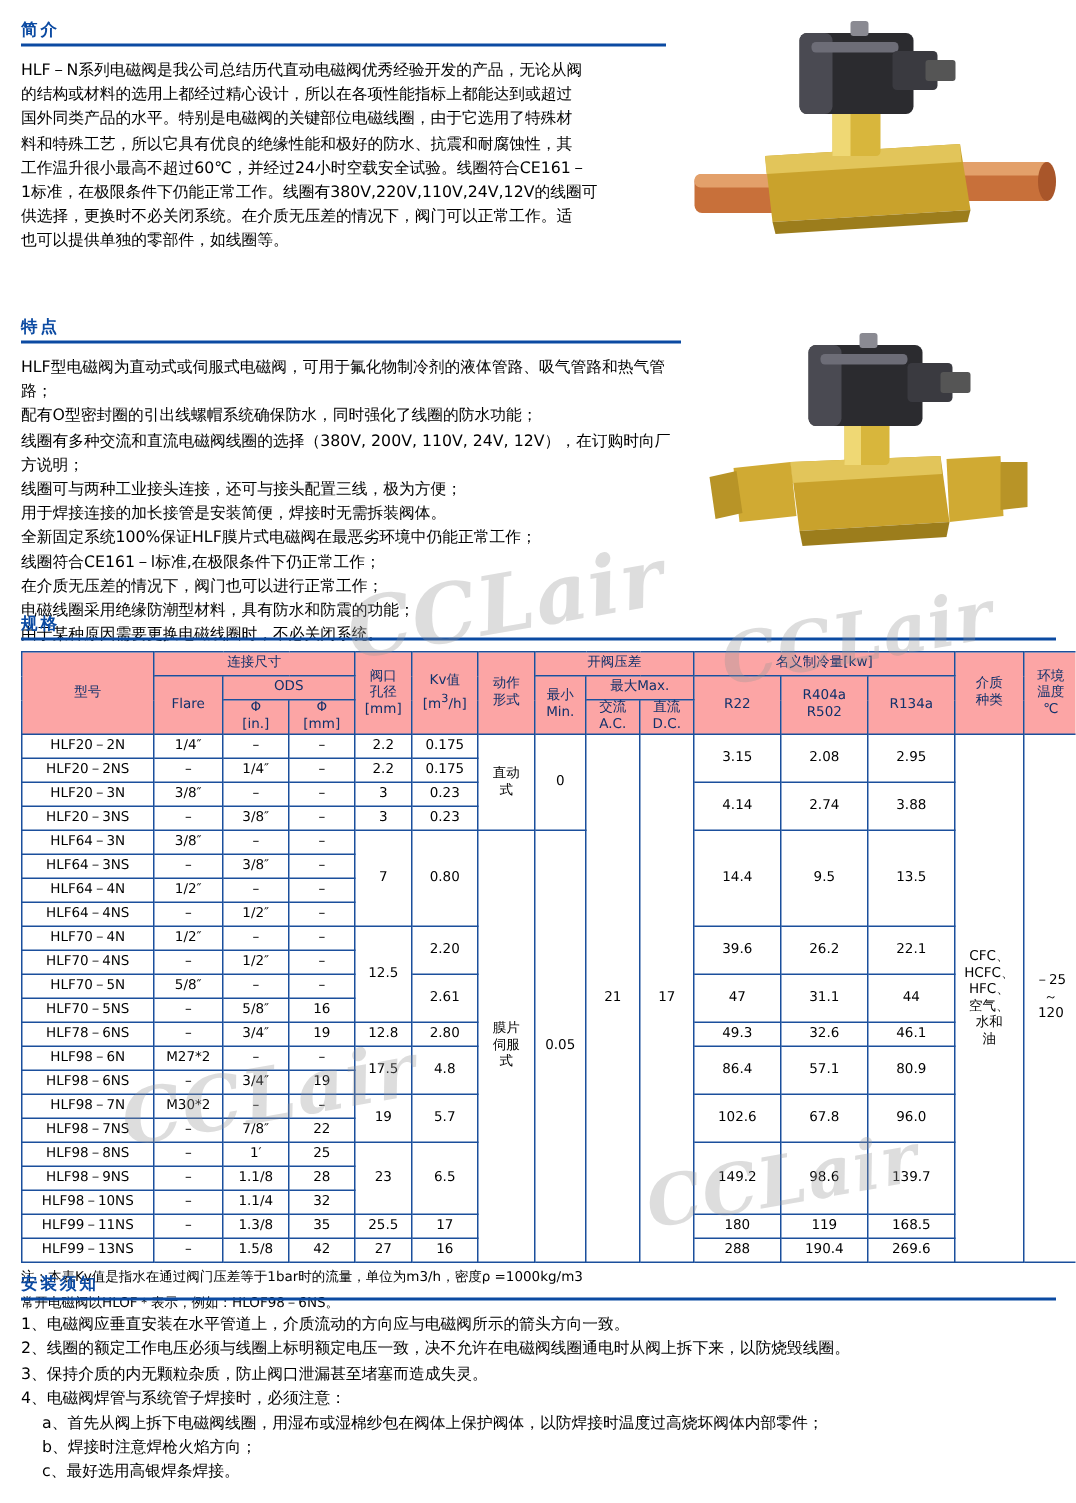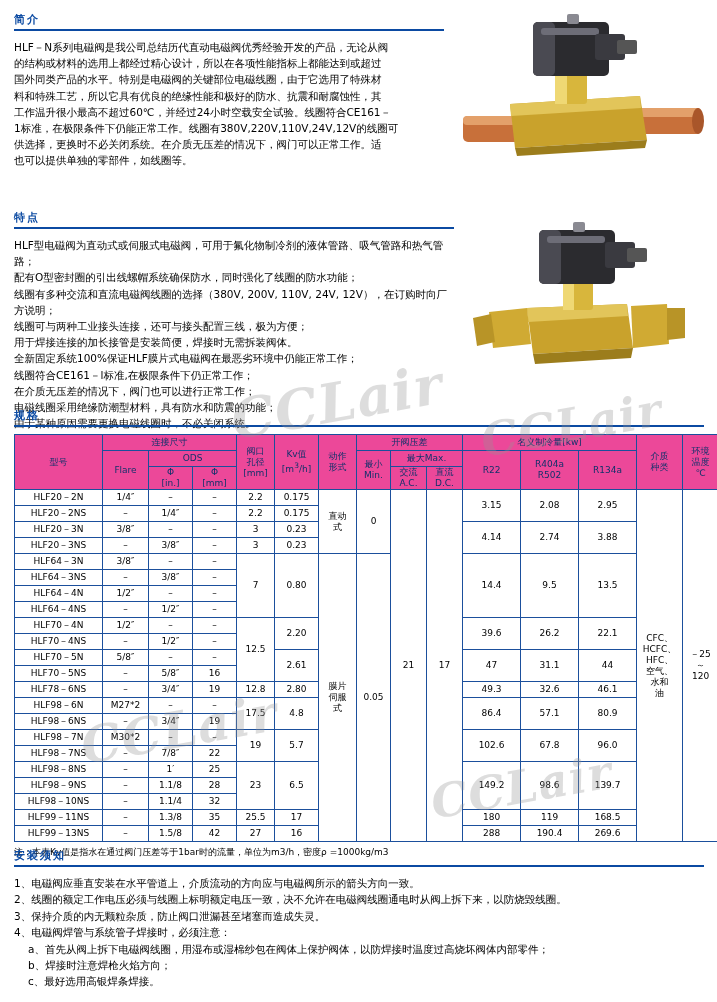--- a/index.html
+++ b/index.html
@@ -54,21 +54,21 @@
   table.spec th,table.spec td{
     border:1px solid #1b4f9c;
     text-align:center;
     vertical-align:middle;
     padding:0;
     height:15px;
     line-height:11px;
     color:#000;
   }
   table.spec th{
-    background:#ec4899;
+    background:#fca5a5;
     font-weight:normal;
     color:#11316b;
     font-size:9px;
     line-height:11px;
   }
   td.model{ text-align:left; padding-left:4px;}
   .note{font-size:9px;line-height:13px;margin-top:4px;}
 
   
   #install{position:absolute;left:14px;top:848px;width:690px;}
@@ -509,20 +509,21 @@
           <td>27</td>
           <td>16</td>
           <td>288</td>
           <td>190.4</td>
           <td>269.6</td>
         </tr>
       </tbody>
     </table>
 
     <div class="note">注：本表Kv值是指水在通过阀门压差等于1bar时的流量，单位为m3/h，密度ρ =1000kg/m3</div>
+    <div class="note">常开电磁阀以HLOF＊表示，例如：HLOF98－6NS。</div>
   </div>
 
   <div id="install">
     <div class="sec-title">安装须知</div>
     <div class="blue-rule"></div>
     <div class="body">
       <p>1、电磁阀应垂直安装在水平管道上，介质流动的方向应与电磁阀所示的箭头方向一致。</p>
       <p>2、线圈的额定工作电压必须与线圈上标明额定电压一致，决不允许在电磁阀线圈通电时从阀上拆下来，以防烧毁线圈。</p>
       <p>3、保持介质的内无颗粒杂质，防止阀口泄漏甚至堵塞而造成失灵。</p>
       <p>4、电磁阀焊管与系统管子焊接时，必须注意：</p>

